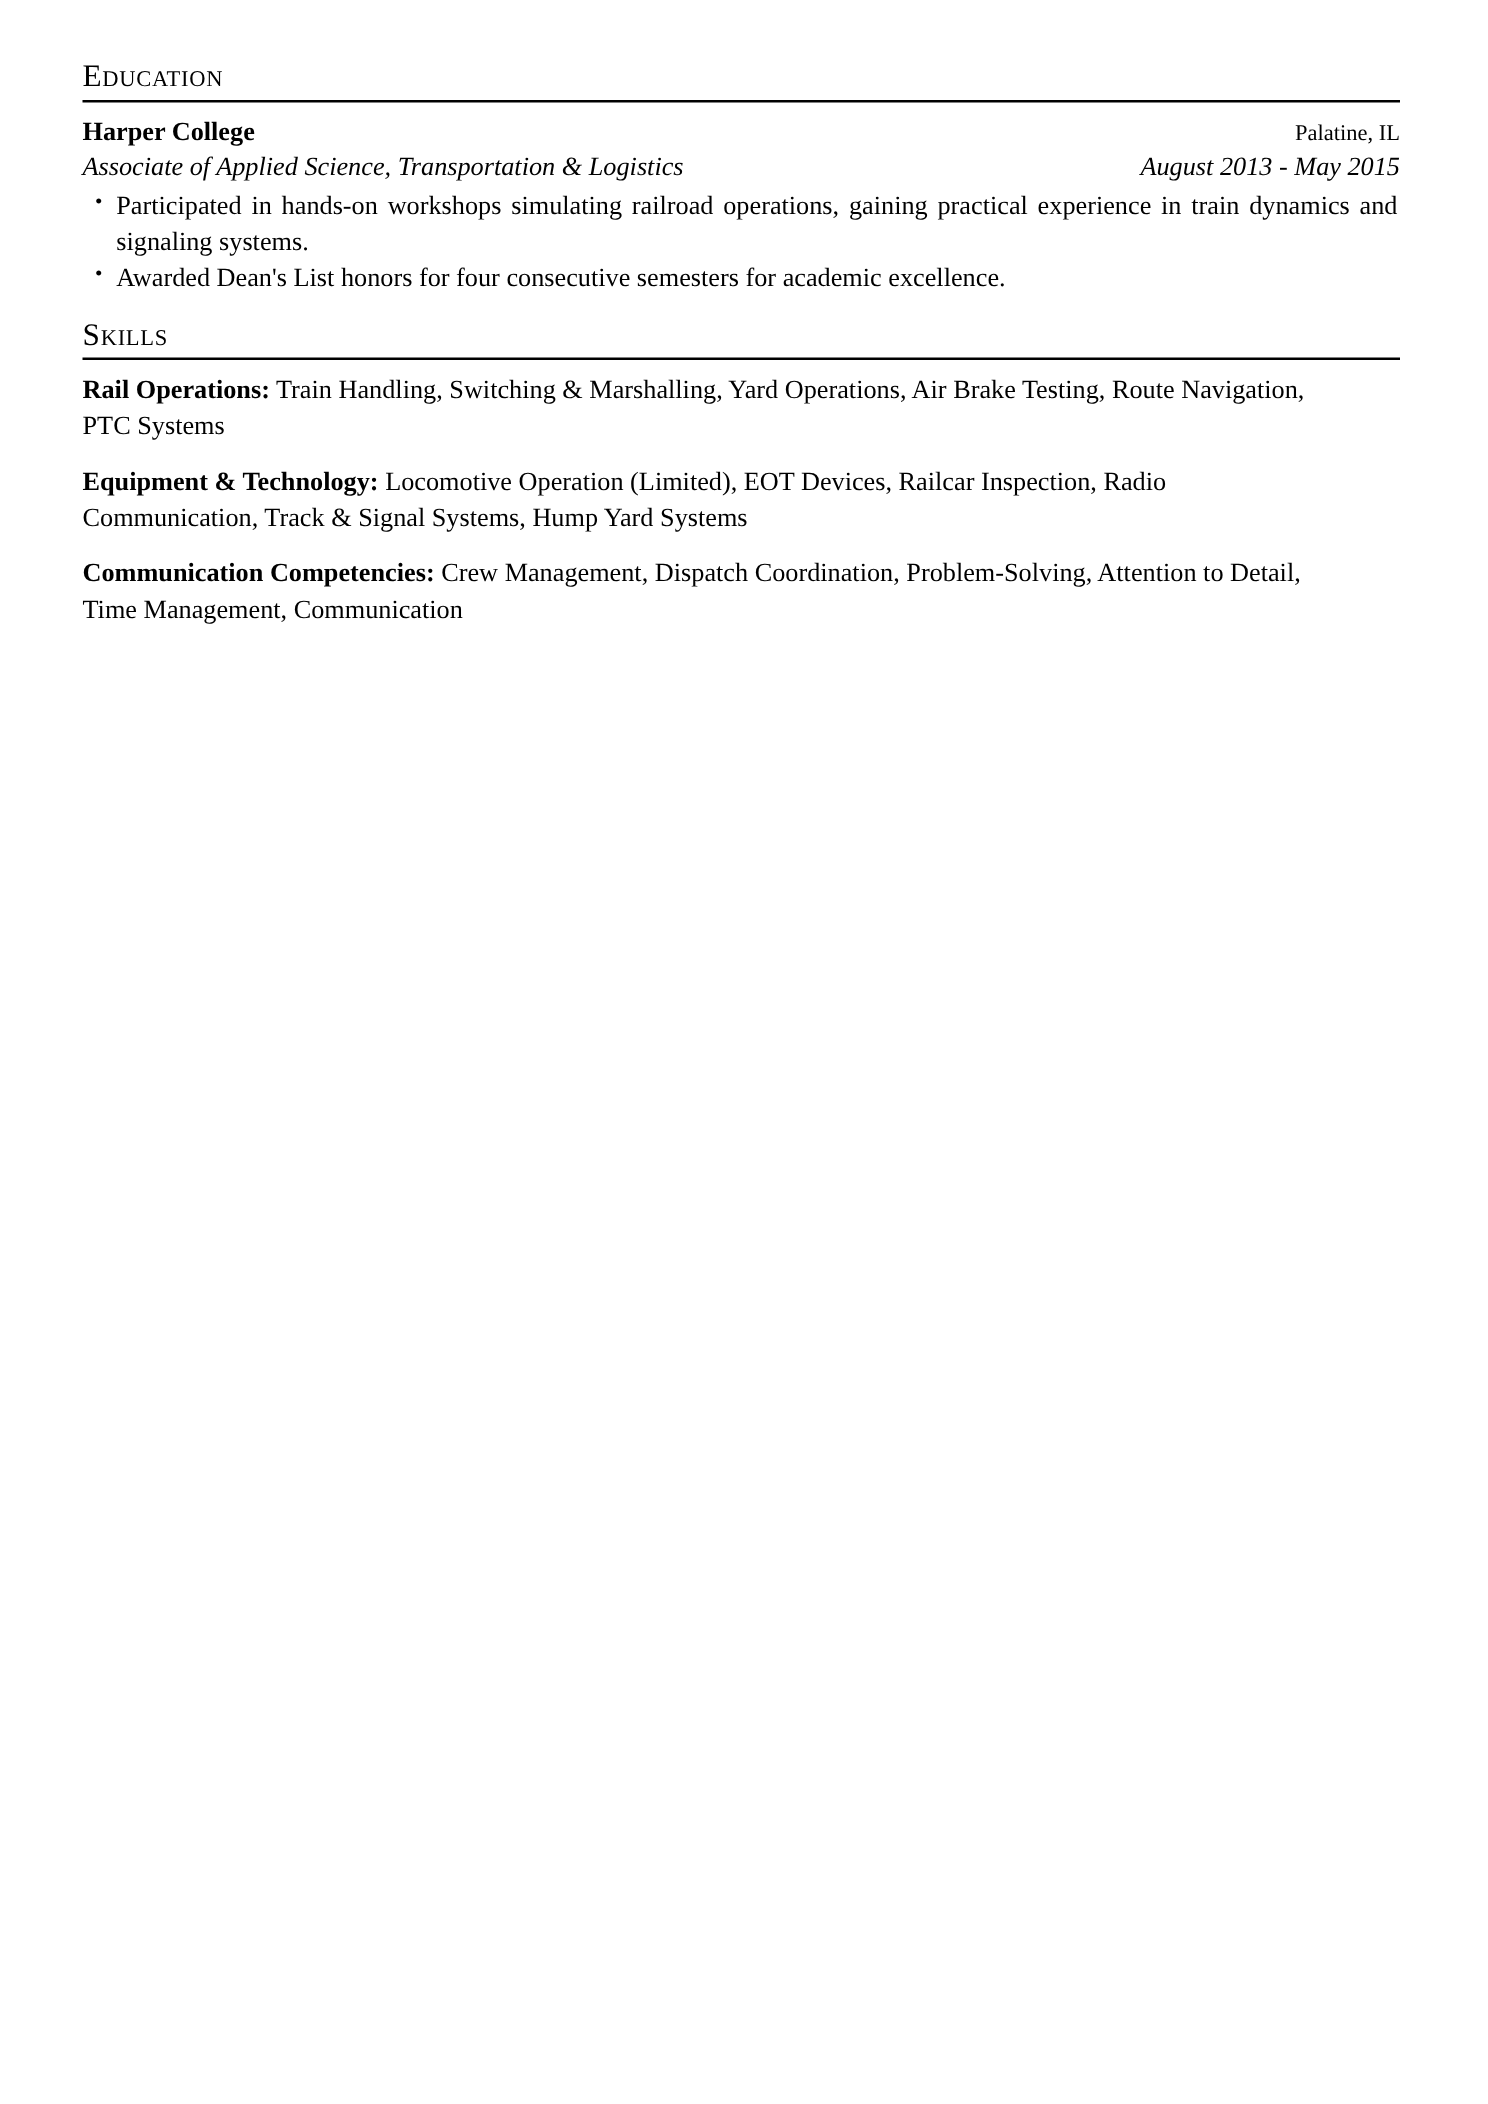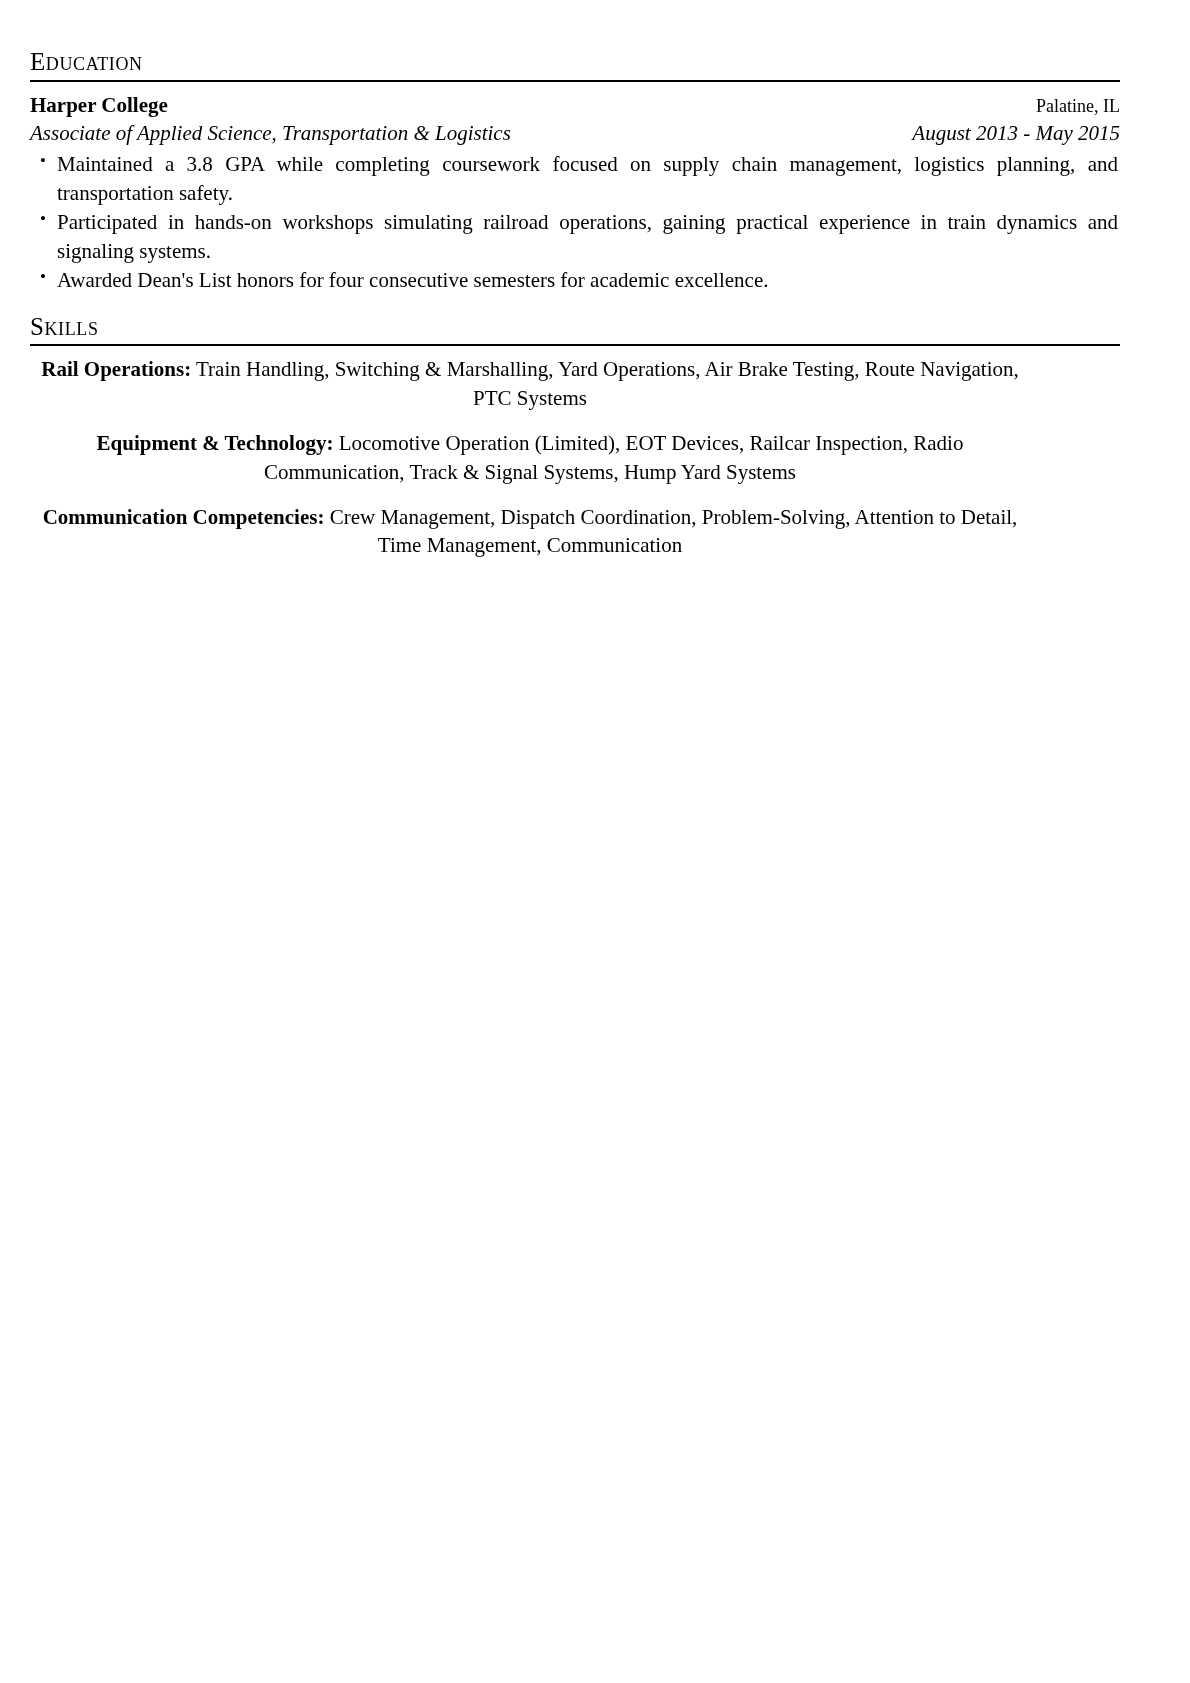--- a/index.html
+++ b/index.html
@@ -13,21 +13,21 @@
     height: 1683px;
     font-family: "Liberation Serif", "DejaVu Serif", serif;
     color: #000000;
     -webkit-font-smoothing: antialiased;
   }
   .page {
     position: relative;
     width: 1190px;
     height: 1683px;
     box-sizing: border-box;
-    padding: 48px 70px 0 30px;
+    padding: 48px 70px 0 66px;
   }
 
   
   .section {
     margin: 0 0 4px 0;
   }
   .section-title {
     font-size: 25px;
     font-weight: normal;
     font-variant: small-caps;
@@ -100,21 +100,21 @@
 
   
   .skills-list {
     margin: 0;
     padding: 0;
   }
   .skill-line {
     font-size: 21px;
     line-height: 1.37;
     margin: 0 0 16px 0;
-    text-align: center;
+    text-align: left;
     max-width: 1000px;
   }
   .skill-line:last-child {
     margin-bottom: 0;
   }
   .skill-label {
     font-weight: bold;
   }
   .skill-items {
     font-weight: normal;
@@ -136,21 +136,20 @@
       <div class="entry-row">
         <span class="entry-org">Harper College</span>
         <span class="entry-loc">Palatine, IL</span>
       </div>
       <div class="entry-row">
         <span class="entry-role">Associate of Applied Science, Transportation &amp; Logistics</span>
         <span class="entry-date">August 2013 - May 2015</span>
       </div>
 
       <ul class="bullets">
-        <li>Maintained a 3.8 GPA while completing coursework focused on supply chain management, logistics planning, and transportation safety.</li>
         <li>Participated in hands-on workshops simulating railroad operations, gaining practical experience in train dynamics and signaling systems.</li>
         <li>Awarded Dean's List honors for four consecutive semesters for academic excellence.</li>
       </ul>
     </div>
   </section>
 
   <section class="section skills-block">
     <h2 class="section-title">Skills</h2>
     <hr class="section-rule">
 

